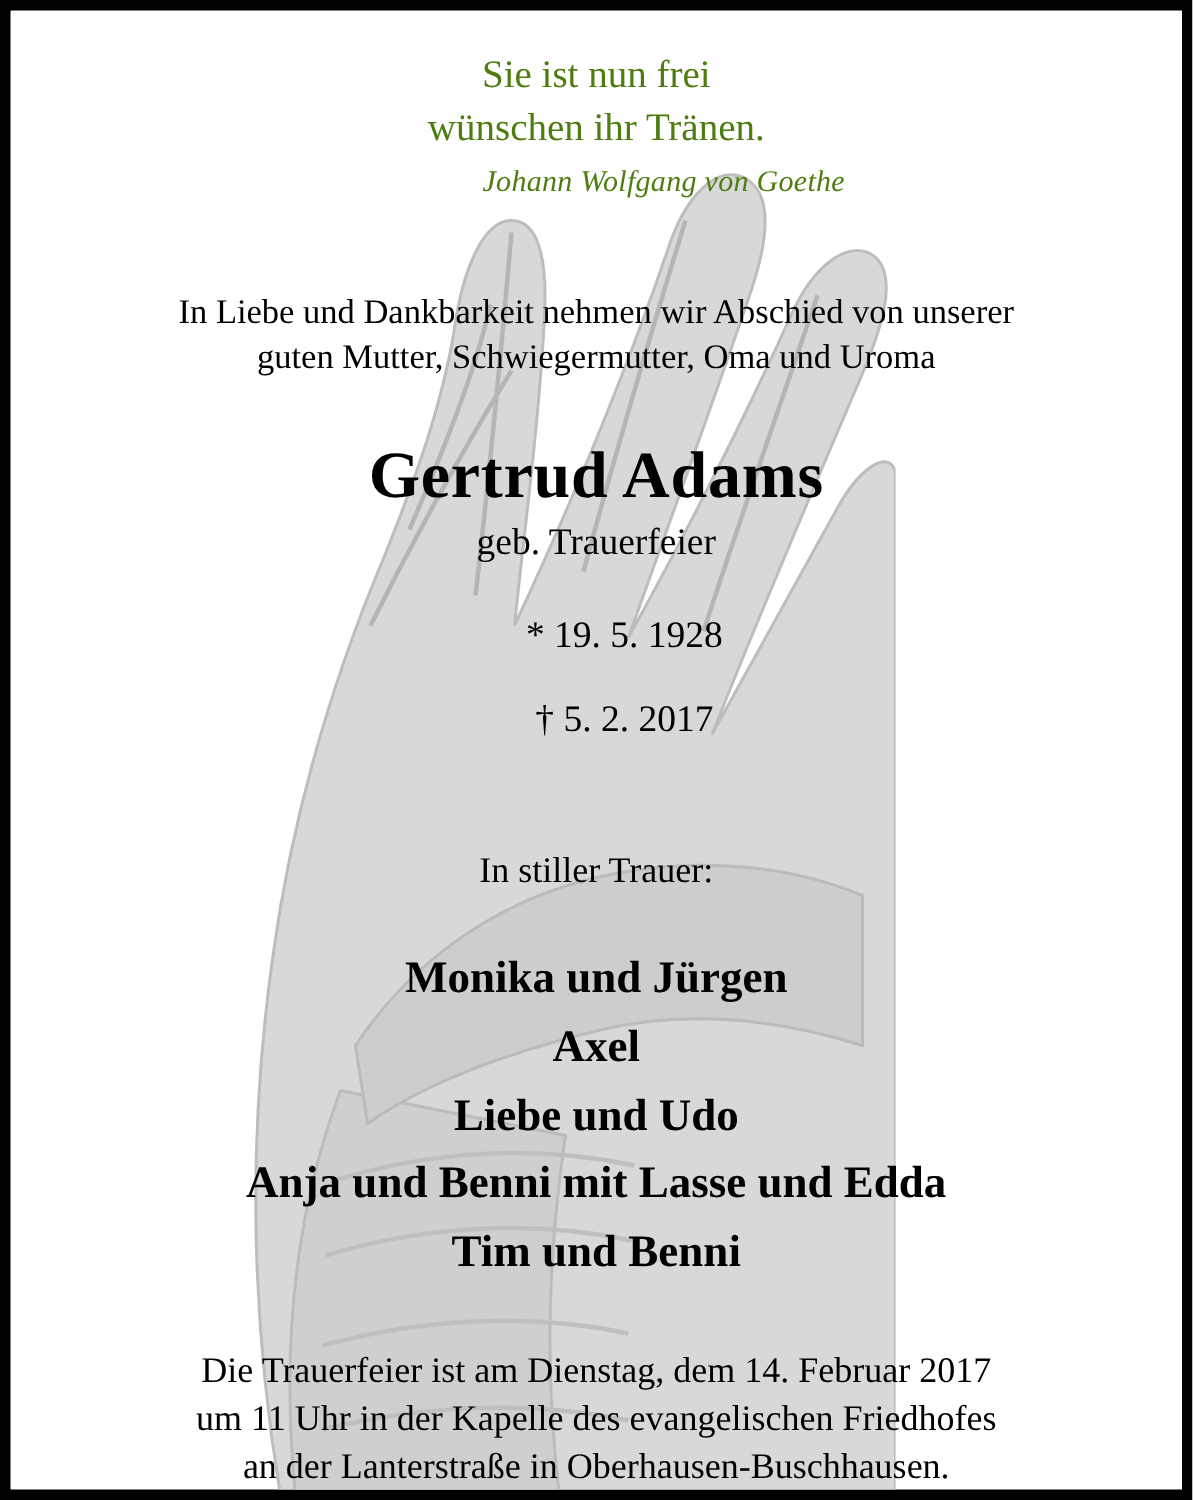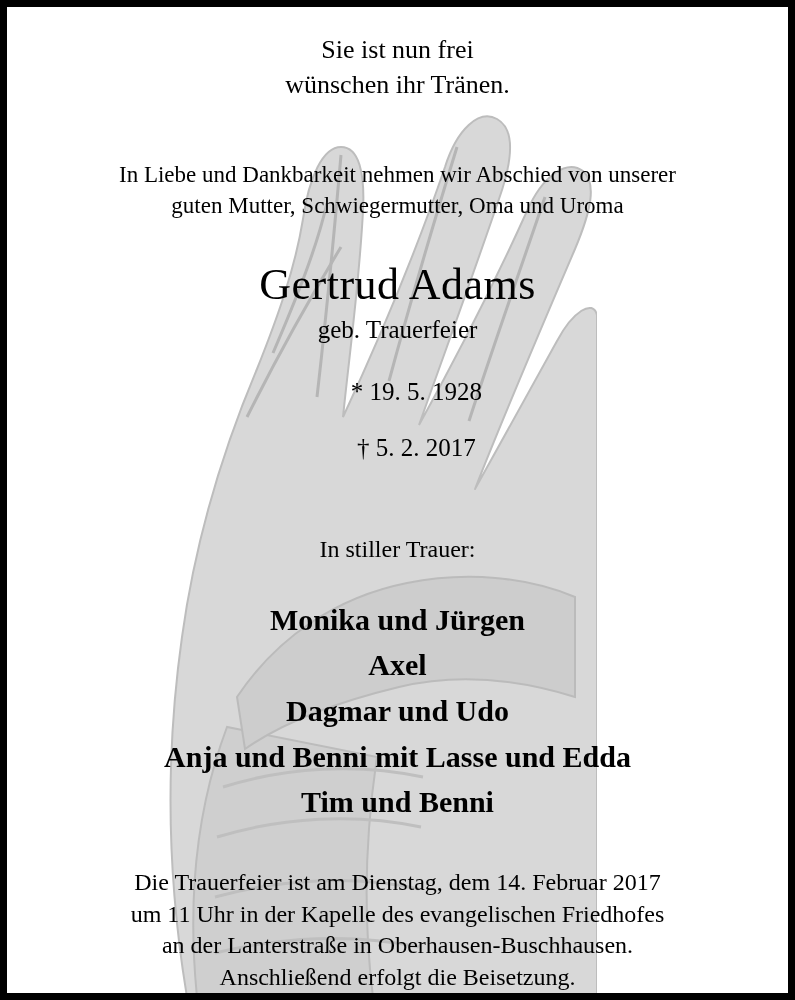--- a/index.html
+++ b/index.html
@@ -33,21 +33,21 @@
   .content {
     position: relative;
     z-index: 2;
     text-align: center;
     padding: 0 26px;
   }
   .verse {
     margin-top: 26px;
     font-size: 26px;
     line-height: 1.33;
-    color: #000000;
+    color: #4d7c0f;
   }
   .verse-line {
     display: block;
   }
   .verse-author {
     display: block;
     margin-top: 6px;
     margin-left: 90px;
     font-size: 20px;
     font-style: italic;
@@ -55,21 +55,21 @@
   }
   .intro {
     margin-top: 58px;
     font-size: 23px;
     line-height: 1.32;
   }
   .intro-line { display: block; }
   .name {
     margin-top: 38px;
     font-size: 44px;
-    font-weight: normal;
+    font-weight: bold;
     letter-spacing: 0.5px;
     text-align: center;
   }
   .maiden {
     margin-top: 6px;
     font-size: 25px;
   }
   .dates {
     margin-top: 6px;
     font-size: 25px;
@@ -132,41 +132,42 @@
         <path d="M88 956 C154 940 226 936 292 950"></path>
       </g>
     </g>
   </svg>
 
   <div class="content">
 
     <div class="verse">
       <span class="verse-line">Sie ist nun frei</span>
       <span class="verse-line">wünschen ihr Tränen.</span>
+      <span class="verse-author">Johann Wolfgang von Goethe</span>
     </div>
 
     <div class="intro">
       <span class="intro-line">In Liebe und Dankbarkeit nehmen wir Abschied von unserer</span>
       <span class="intro-line">guten Mutter, Schwiegermutter, Oma und Uroma</span>
     </div>
 
     <div class="name">Gertrud Adams</div>
     <div class="maiden">geb. Trauerfeier</div>
     <div class="dates">
       <span>* 19. 5. 1928</span>
       <span class="date-gap"></span>
       <span>† 5. 2. 2017</span>
     </div>
 
     <div class="mourning-label">In stiller Trauer:</div>
 
     <div class="survivors">
       <span class="survivor">Monika und Jürgen</span>
       <span class="survivor">Axel</span>
-      <span class="survivor">Dagmar und Udo</span>
+      <span class="survivor">Liebe und Udo</span>
       <span class="survivor">Anja und Benni mit Lasse und Edda</span>
       <span class="survivor">Tim und Benni</span>
     </div>
 
     <div class="service">
       <span class="service-line">Die Trauerfeier ist am Dienstag, dem 14. Februar 2017</span>
       <span class="service-line">um 11 Uhr in der Kapelle des evangelischen Friedhofes</span>
       <span class="service-line">an der Lanterstraße in Oberhausen-Buschhausen.</span>
       <span class="service-line">Anschließend erfolgt die Beisetzung.</span>
     </div>

